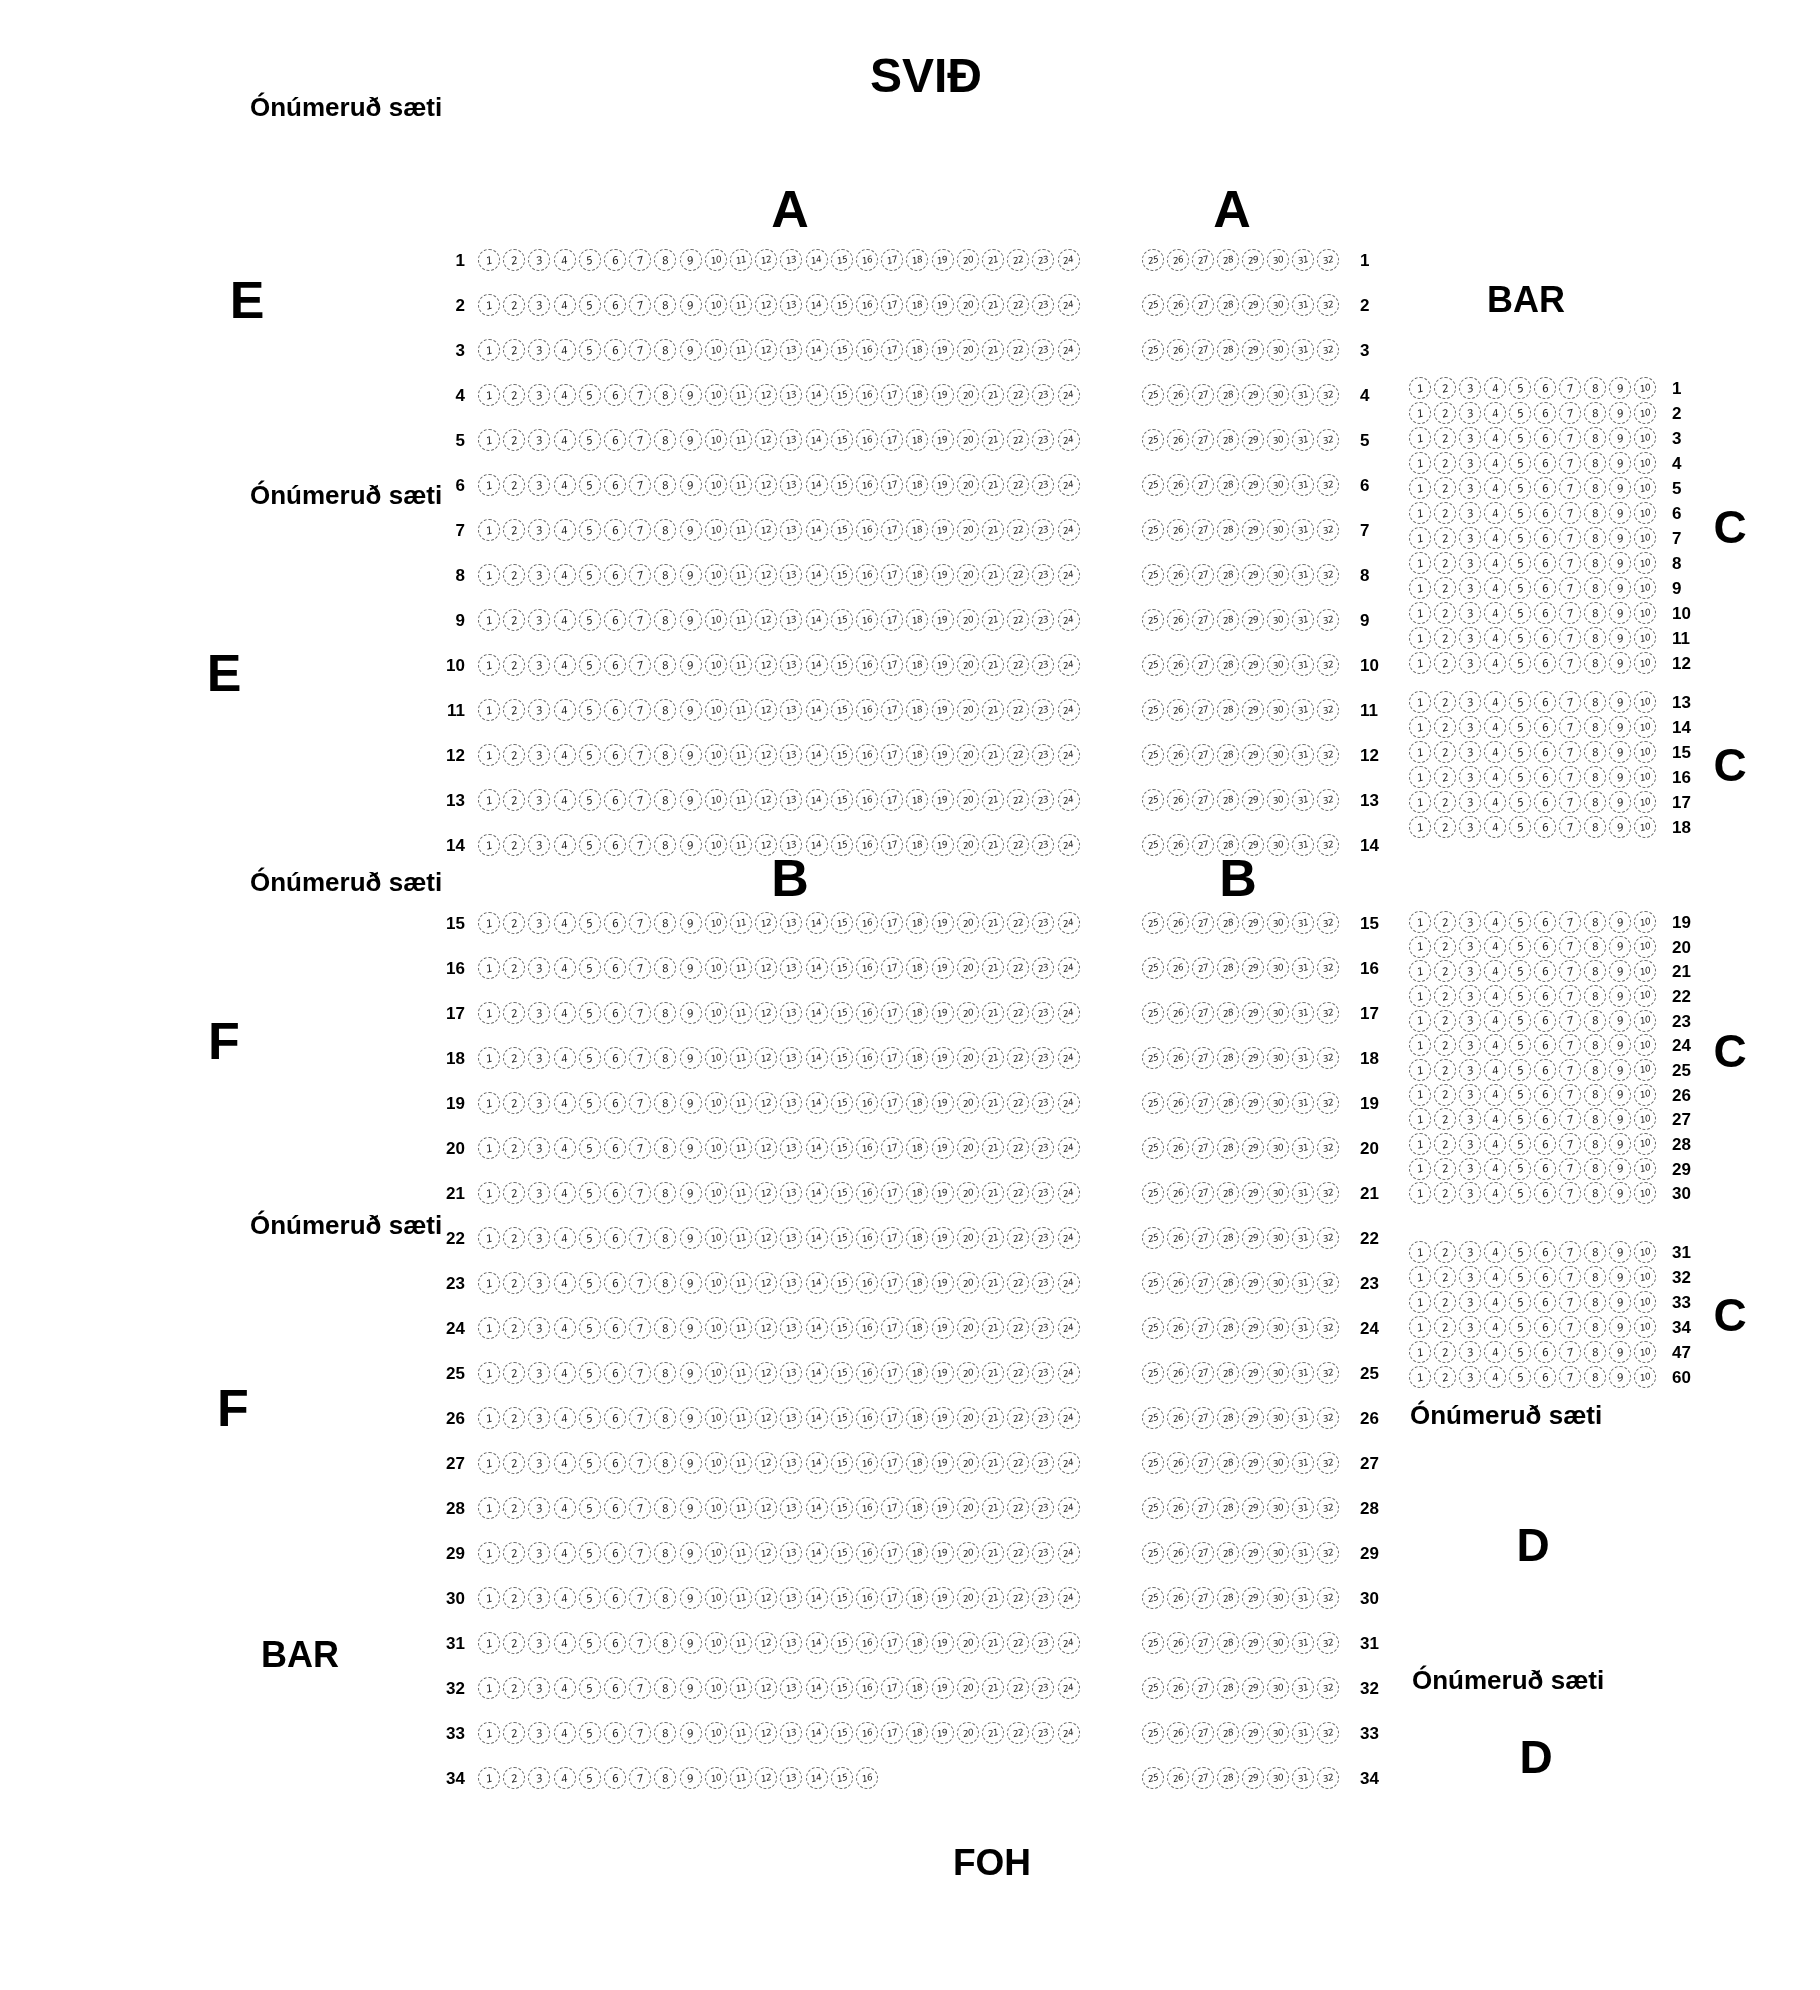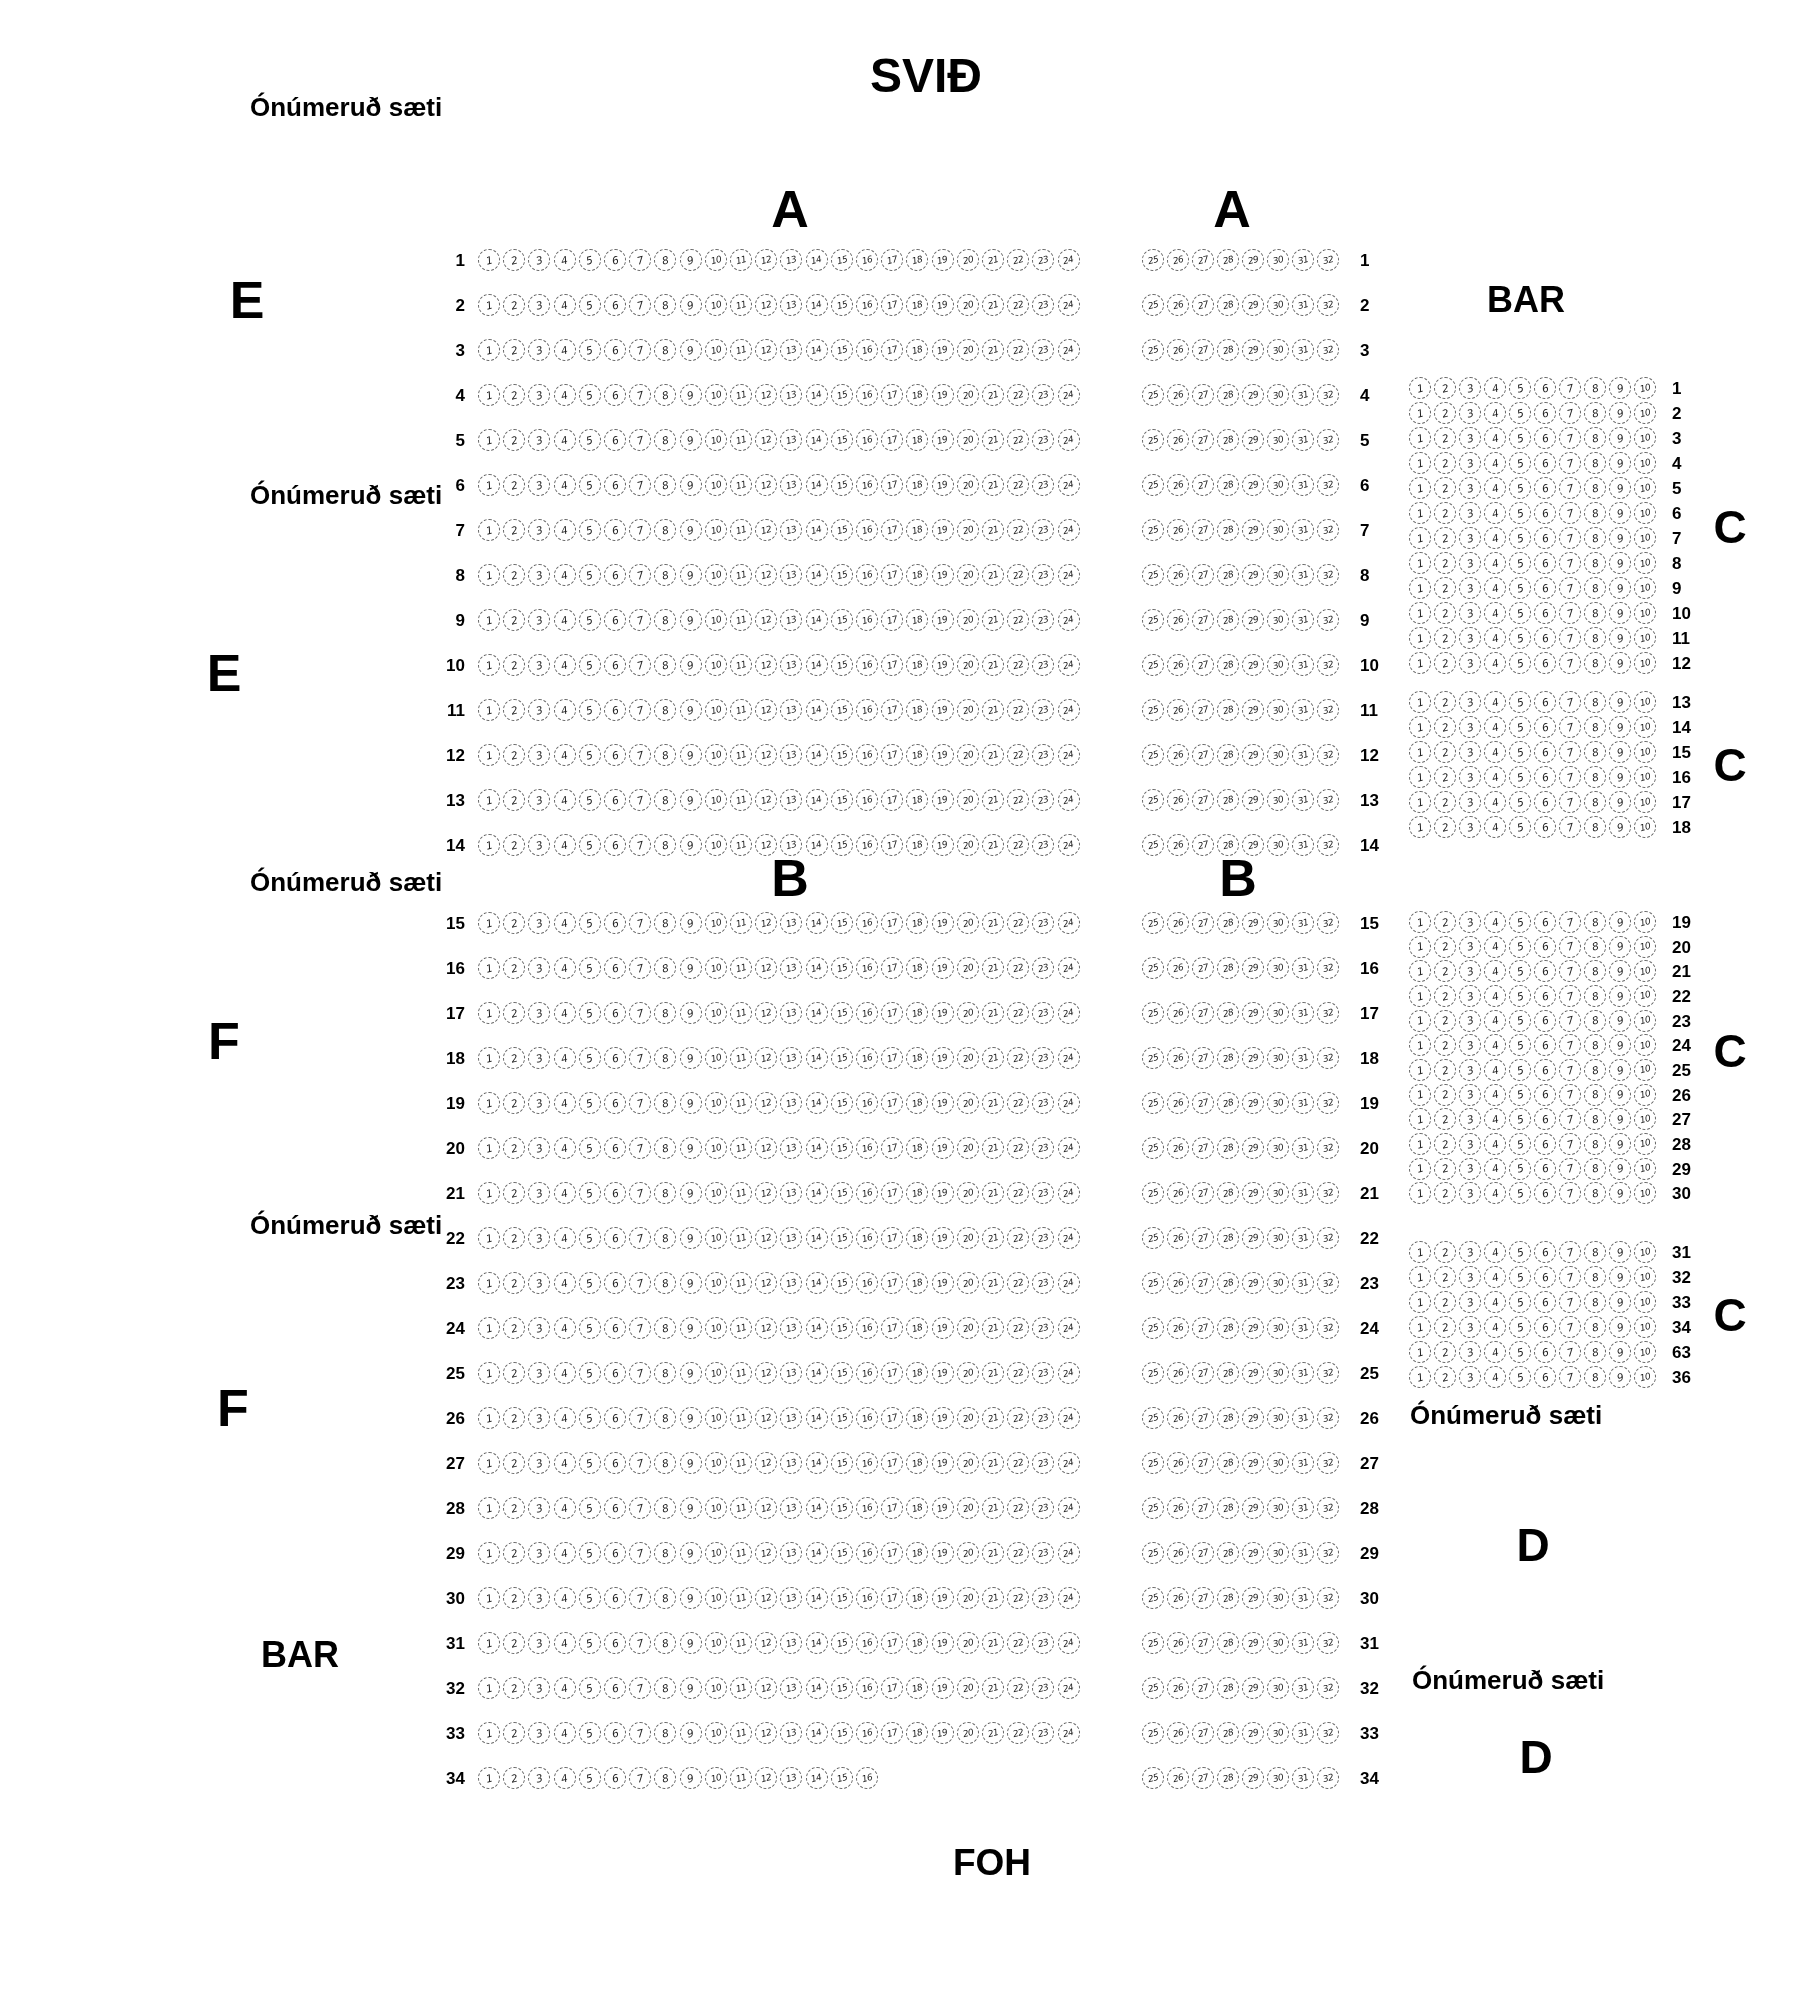--- a/index.html
+++ b/index.html
@@ -4458,21 +4458,21 @@
       </div>
       <div class="seat" style="left: 1584px; top: 1341px;">
         <span>8</span>
       </div>
       <div class="seat" style="left: 1609px; top: 1341px;">
         <span>9</span>
       </div>
       <div class="seat dd" style="left: 1634px; top: 1341px;">
         <span>10</span>
       </div>
-      <div class="row-num" style="left: 1672px; top: 1352px;">63</div>
+      <div class="row-num" style="left: 1672px; top: 1352px;">47</div>
       <div class="seat" style="left: 1409px; top: 1366px;">
         <span>1</span>
       </div>
       <div class="seat" style="left: 1434px; top: 1366px;">
         <span>2</span>
       </div>
       <div class="seat" style="left: 1459px; top: 1366px;">
         <span>3</span>
       </div>
       <div class="seat" style="left: 1484px; top: 1366px;">
@@ -4489,15 +4489,15 @@
       </div>
       <div class="seat" style="left: 1584px; top: 1366px;">
         <span>8</span>
       </div>
       <div class="seat" style="left: 1609px; top: 1366px;">
         <span>9</span>
       </div>
       <div class="seat dd" style="left: 1634px; top: 1366px;">
         <span>10</span>
       </div>
-      <div class="row-num" style="left: 1672px; top: 1377px;">36</div>
+      <div class="row-num" style="left: 1672px; top: 1377px;">60</div>
     </div>
 </div>
 
 </body></html>

